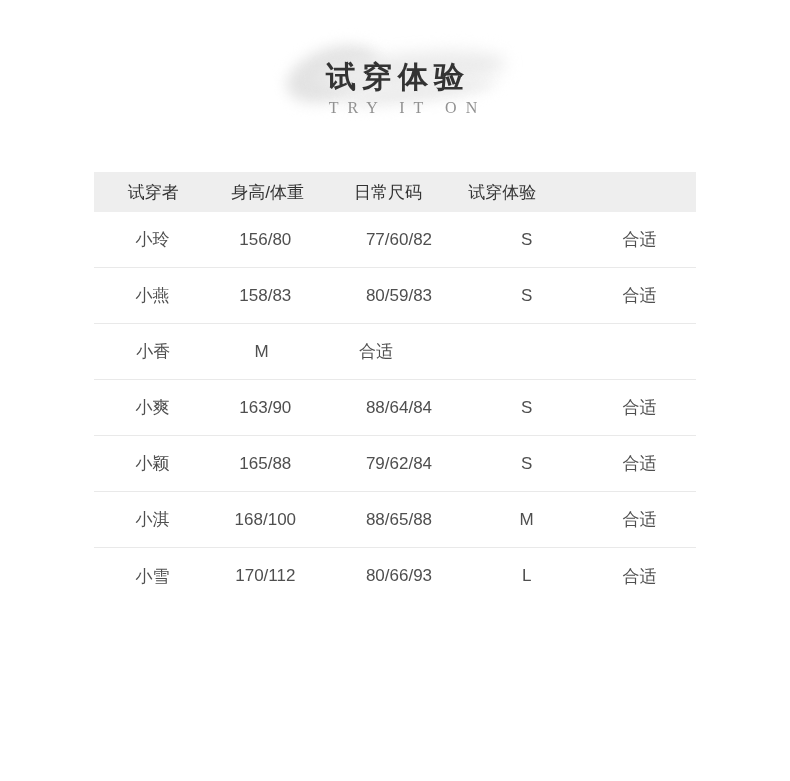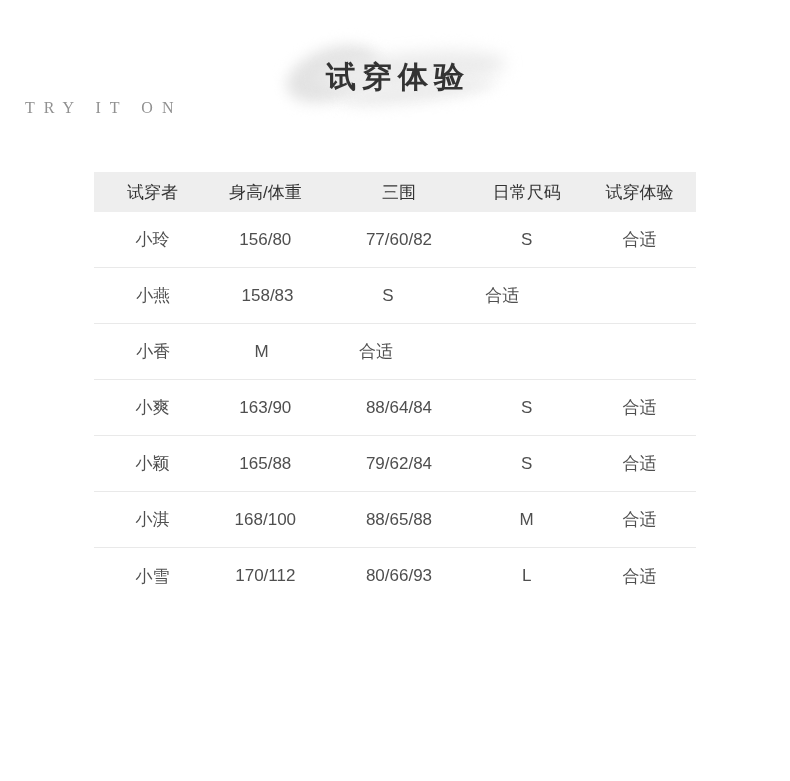--- a/index.html
+++ b/index.html
@@ -56,21 +56,21 @@
     font-family: "Liberation Serif", "DejaVu Serif", serif;
     font-size: 30px;
     font-weight: bold;
     letter-spacing: 6px;
     text-indent: 6px;
     color: var(--title-text);
   }
   .hero-subtitle {
     position: absolute;
     top: 99px; left: 0; width: 100%;
-    text-align: left;
+    text-align: center;
     font-family: "Liberation Serif", "DejaVu Serif", serif;
     font-size: 16px;
     letter-spacing: 9px;
     text-indent: 9px;
     color: var(--subtitle-text);
     padding-left: 16px;
   }
 
   
   .fit-table {
@@ -112,35 +112,35 @@
     <i class="blob-c"></i>
   </div>
   <div class="hero-title">试穿体验</div>
   <div class="hero-subtitle">TRY IT ON</div>
 </div>
 
 <div class="fit-table">
   <div class="thead">
     <div class="tcell c0">试穿者</div>
     <div class="tcell c1">身高/体重</div>
-    <div class="tcell c2">三围</div>
     <div class="tcell c3">日常尺码</div>
     <div class="tcell c4">试穿体验</div>
   </div>
   <div id="table-body">
       <div class="trow">
         <div class="tcell c0">小玲</div>
         <div class="tcell c1">156/80</div>
         <div class="tcell c2">77/60/82</div>
         <div class="tcell c3">S</div>
         <div class="tcell c4">合适</div>
       </div>
       <div class="trow">
         <div class="tcell c0">小燕</div>
         <div class="tcell c1">158/83</div>
+        <div class="tcell c2">80/59/83</div>
         <div class="tcell c3">S</div>
         <div class="tcell c4">合适</div>
       </div>
       <div class="trow">
         <div class="tcell c0">小香</div>
         <div class="tcell c3">M</div>
         <div class="tcell c4">合适</div>
       </div>
       <div class="trow">
         <div class="tcell c0">小爽</div>

